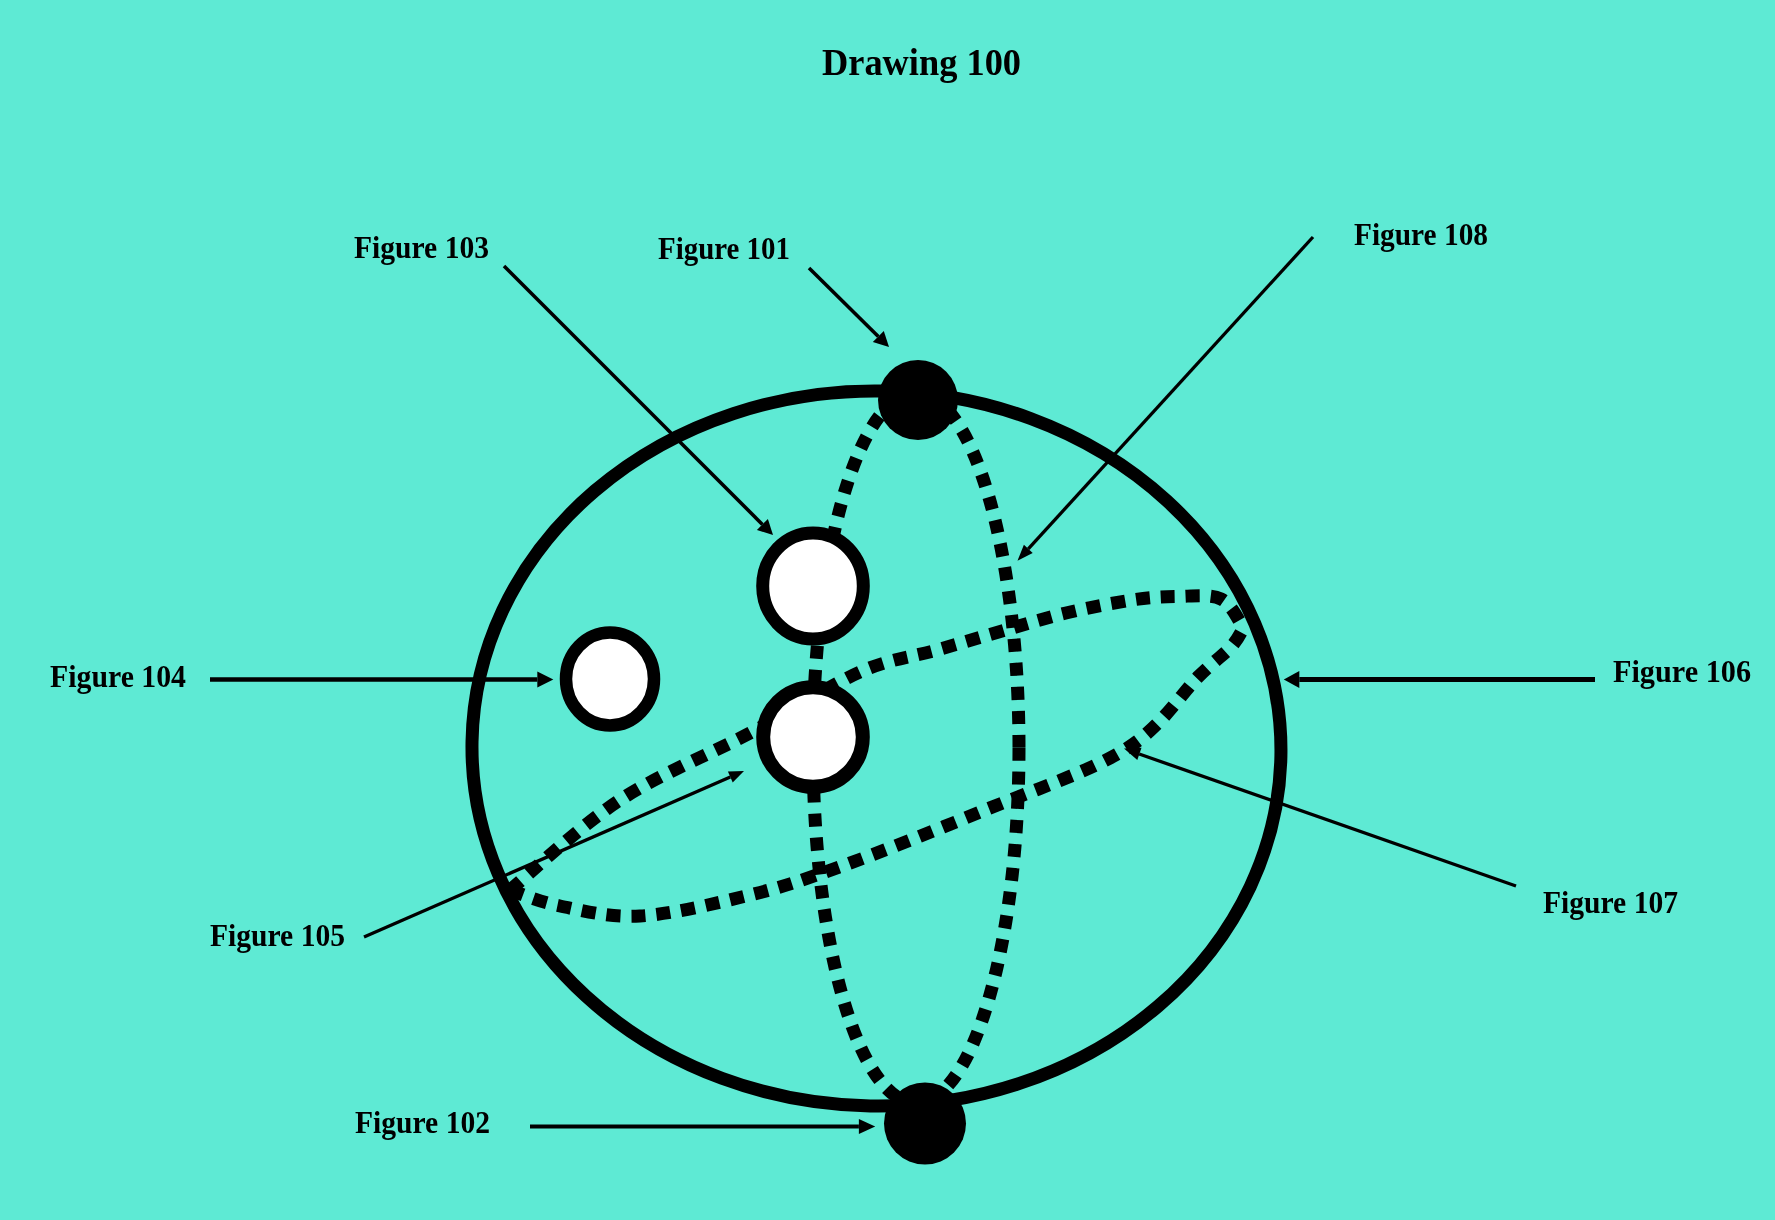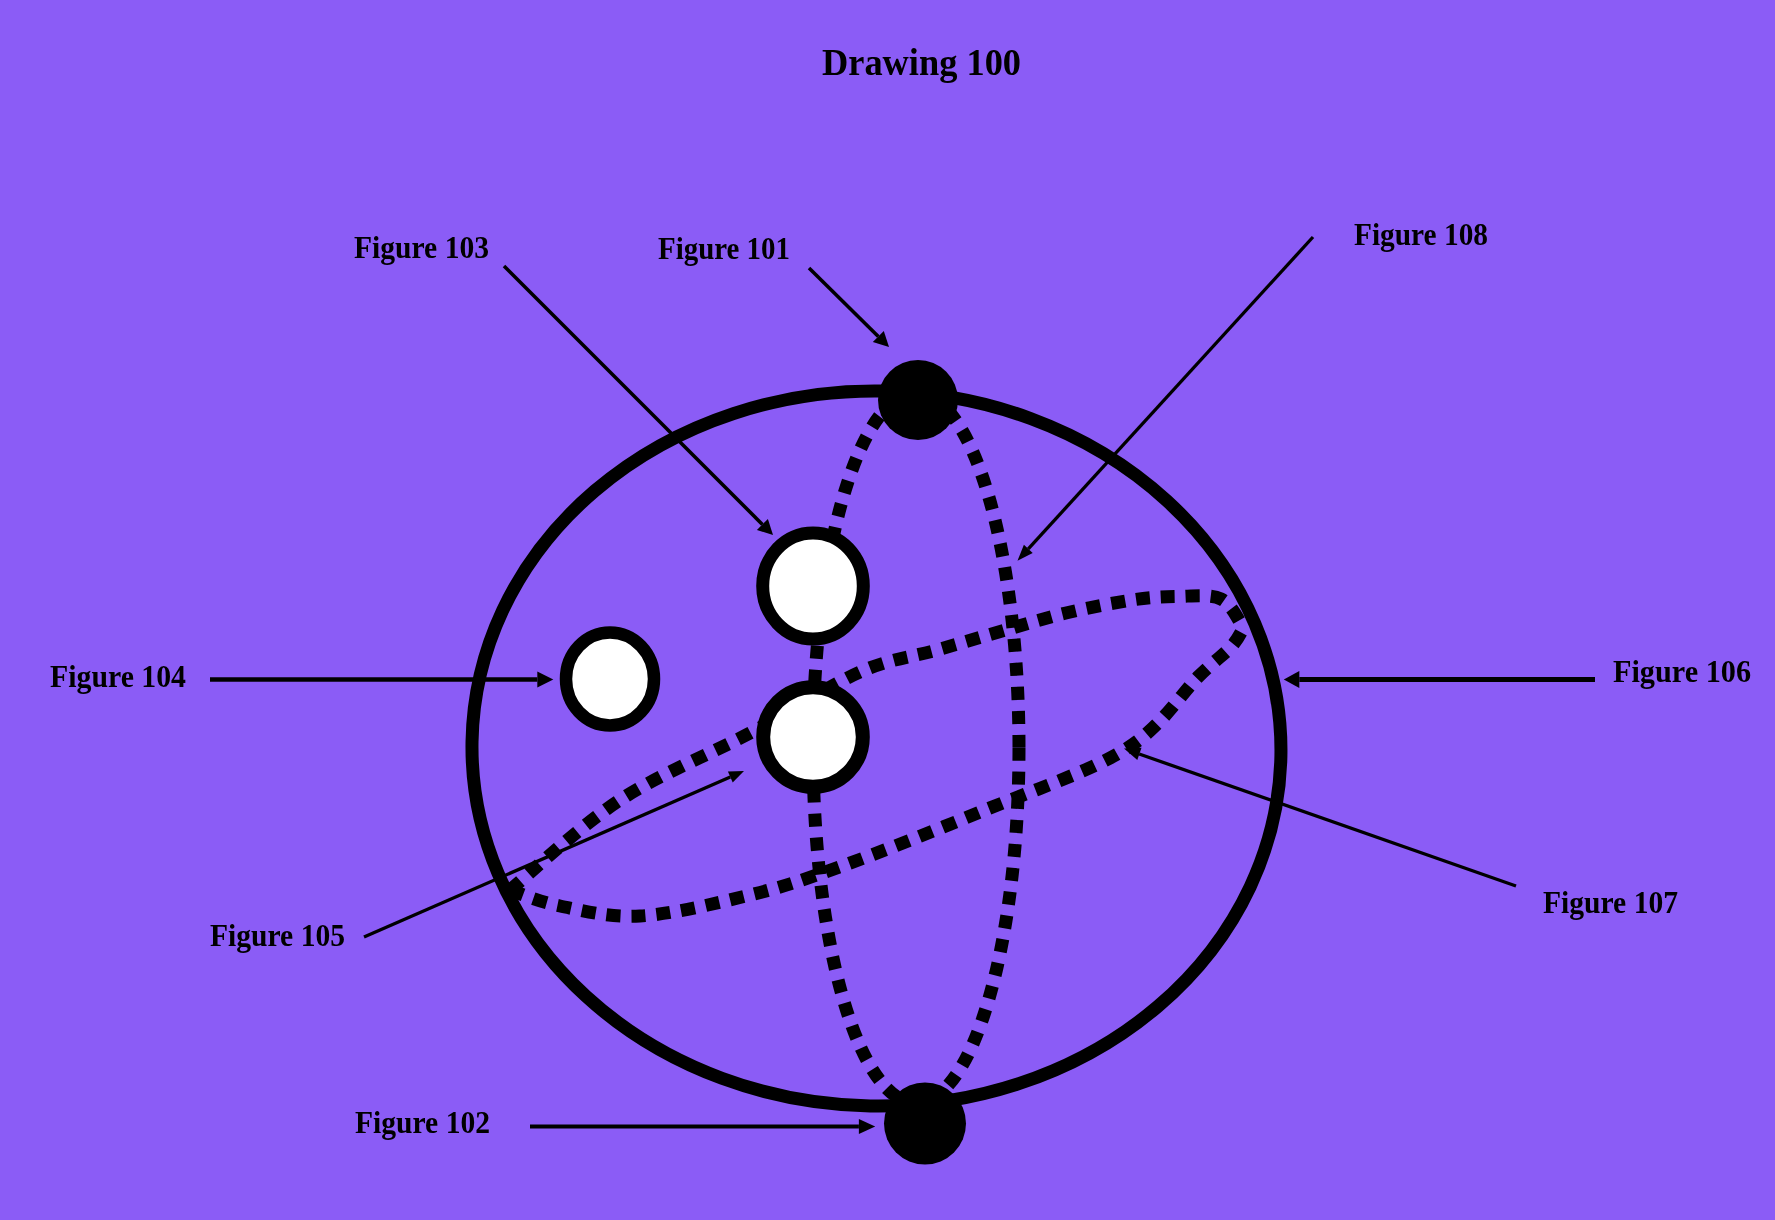--- a/index.html
+++ b/index.html
@@ -1,16 +1,16 @@
 <!DOCTYPE html>
 <html><head>
 <meta charset="utf-8">
 <style>
   html,body{margin:0;padding:0;background:#ffffff;}
-  .page{position:relative;width:1775px;height:1220px;background:#8b5cf6;overflow:hidden;}
+  .page{position:relative;width:1775px;height:1220px;background:#5eead4;overflow:hidden;}
   text{font-family:"Liberation Serif", serif;font-weight:bold;fill:#000;}
 </style>
 </head>
 <body>
 <div class="page">
 <svg width="1775" height="1220" viewBox="0 0 1775 1220" xmlns="http://www.w3.org/2000/svg">
 
   <text x="822" y="75" font-size="38" textLength="199" lengthAdjust="spacingAndGlyphs">Drawing 100</text>
 
   <ellipse cx="876.5" cy="748.5" rx="404.5" ry="357.5" fill="none" stroke="#000" stroke-width="13" transform="rotate(1 876.5 747)"></ellipse>

